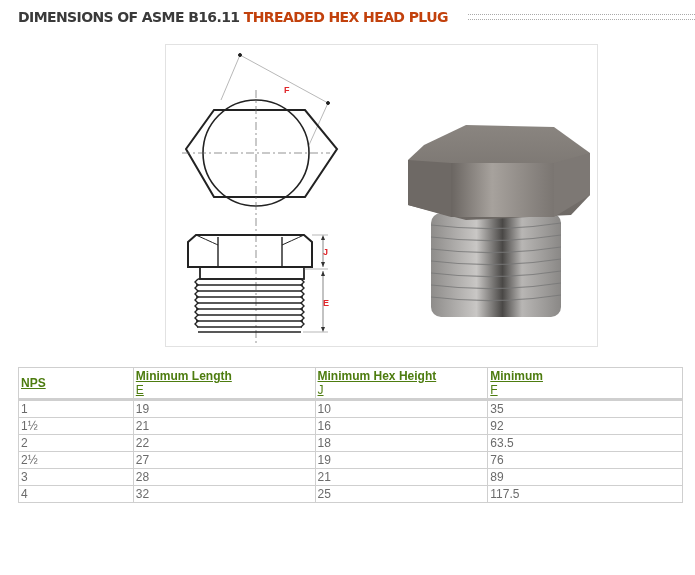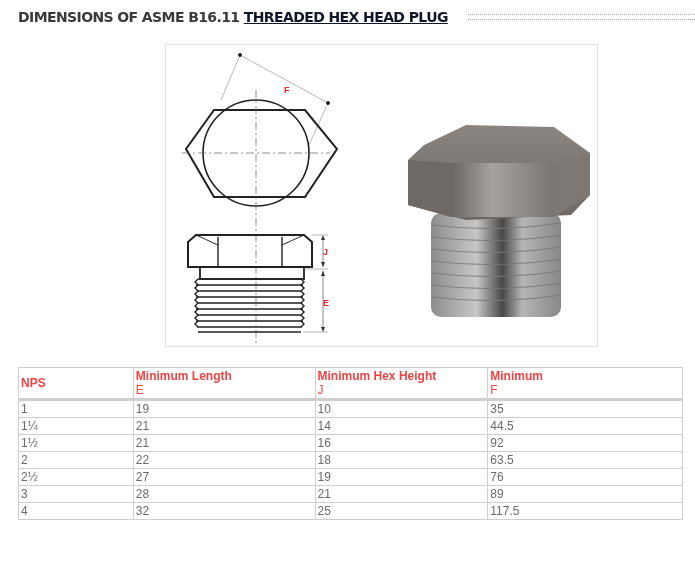--- a/index.html
+++ b/index.html
@@ -1,25 +1,25 @@
 <!DOCTYPE html>
 <html><head>
 <meta charset="utf-8">
 <style>
   html, body { margin:0; padding:0; background:#ffffff; }
   body { width:695px; height:575px; position:relative; overflow:hidden; font-family:"Liberation Sans", sans-serif; }
   .title-bar { position:absolute; left:18px; top:6px; height:22px; width:677px; display:flex; align-items:center; }
   .title { font-family:"DejaVu Sans", sans-serif; font-weight:bold; font-size:14px; letter-spacing:-0.6px; color:#3a3a3a; white-space:nowrap; }
-  .title .accent { color:#0f172a;text-decoration:underline; }
+  .title .accent { color:#c2410c; }
   .dots { flex:1; margin-left:20px; height:4px; border-top:1px dotted #aaaaaa; border-bottom:1px dotted #aaaaaa; }
   .figure { position:absolute; left:165px; top:44px; width:431px; height:301px; border:1px solid #e2e2e2; background:#fff; }
   .figure svg { position:absolute; left:0; top:0; }
   table.dims { position:absolute; left:18px; top:367px; width:665px; border-collapse:collapse; font-size:12px; color:#6b6b6b; }
   table.dims td, table.dims th { border:1px solid #cfcfcf; padding:1px 2px; text-align:left; vertical-align:top; line-height:14px; }
-  table.dims thead th { font-weight:bold; color:#ef4444; border-bottom:3px solid #cfcfcf; height:28px; }
+  table.dims thead th { font-weight:bold; color:#4d7c0f; border-bottom:3px solid #cfcfcf; height:28px;text-decoration:underline; }
   table.dims thead th.nps { vertical-align:middle; }
   table.dims thead .sub { font-weight:normal; display:block; }
   table.dims tbody td { height:14px; }
   col.c1 { width:115px; } col.c2 { width:182px; } col.c3 { width:173px; } col.c4 { width:195px; }
 </style>
 </head>
 <body>
 
 <div class="title-bar">
   <div class="title">
@@ -122,26 +122,20 @@
     </tr>
   </thead>
   <tbody id="tbody">
       <tr>
         <td>1</td>
         <td>19</td>
         <td>10</td>
         <td>35</td>
       </tr>
       <tr>
-        <td>1¼</td>
-        <td>21</td>
-        <td>14</td>
-        <td>44.5</td>
-      </tr>
-      <tr>
         <td>1½</td>
         <td>21</td>
         <td>16</td>
         <td>92</td>
       </tr>
       <tr>
         <td>2</td>
         <td>22</td>
         <td>18</td>
         <td>63.5</td>

